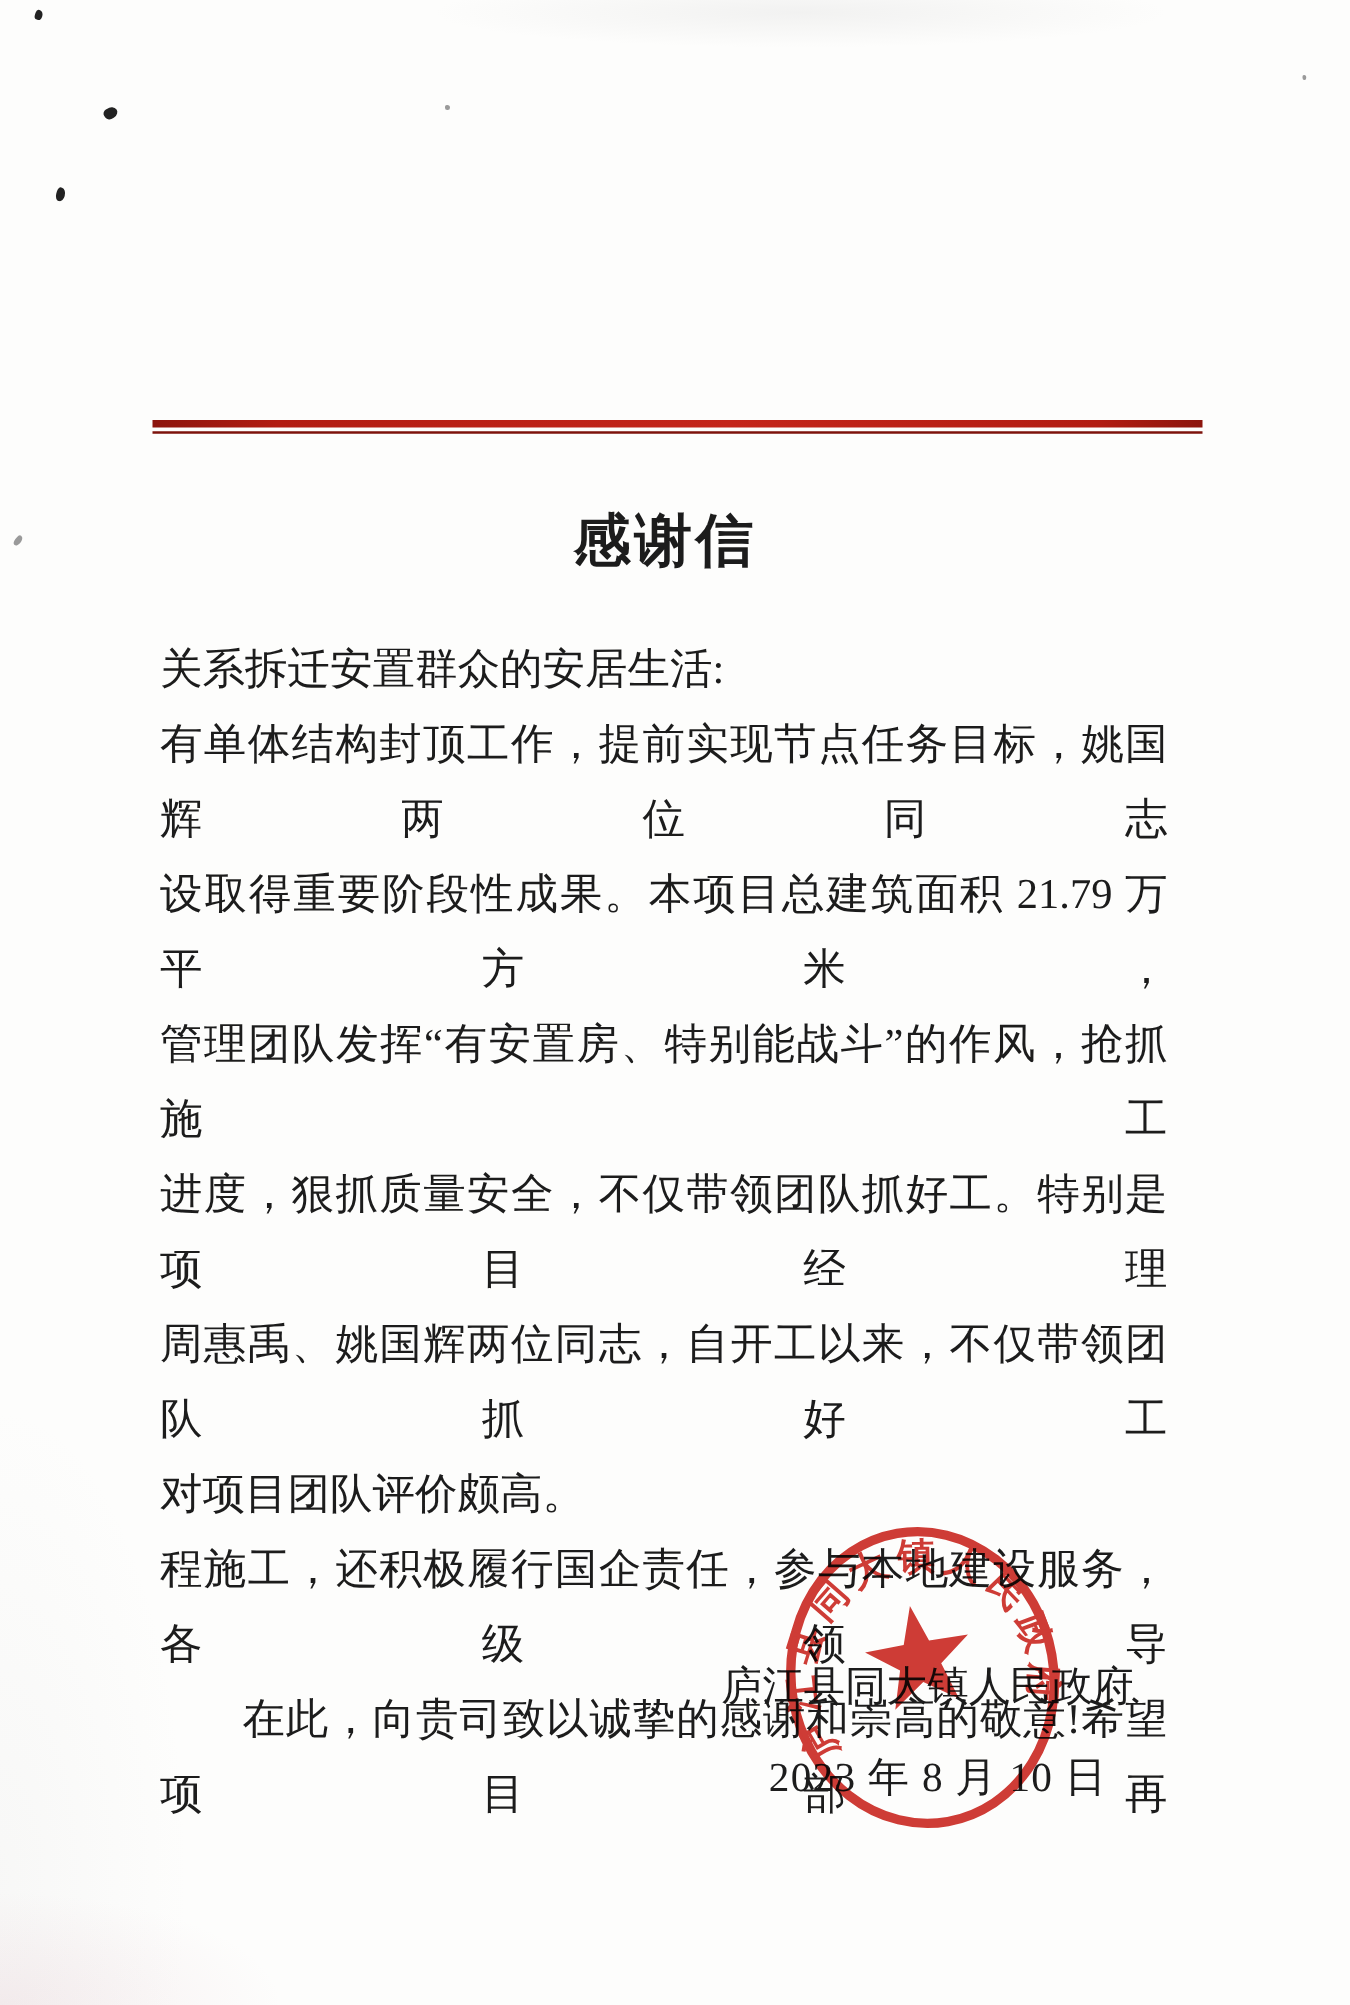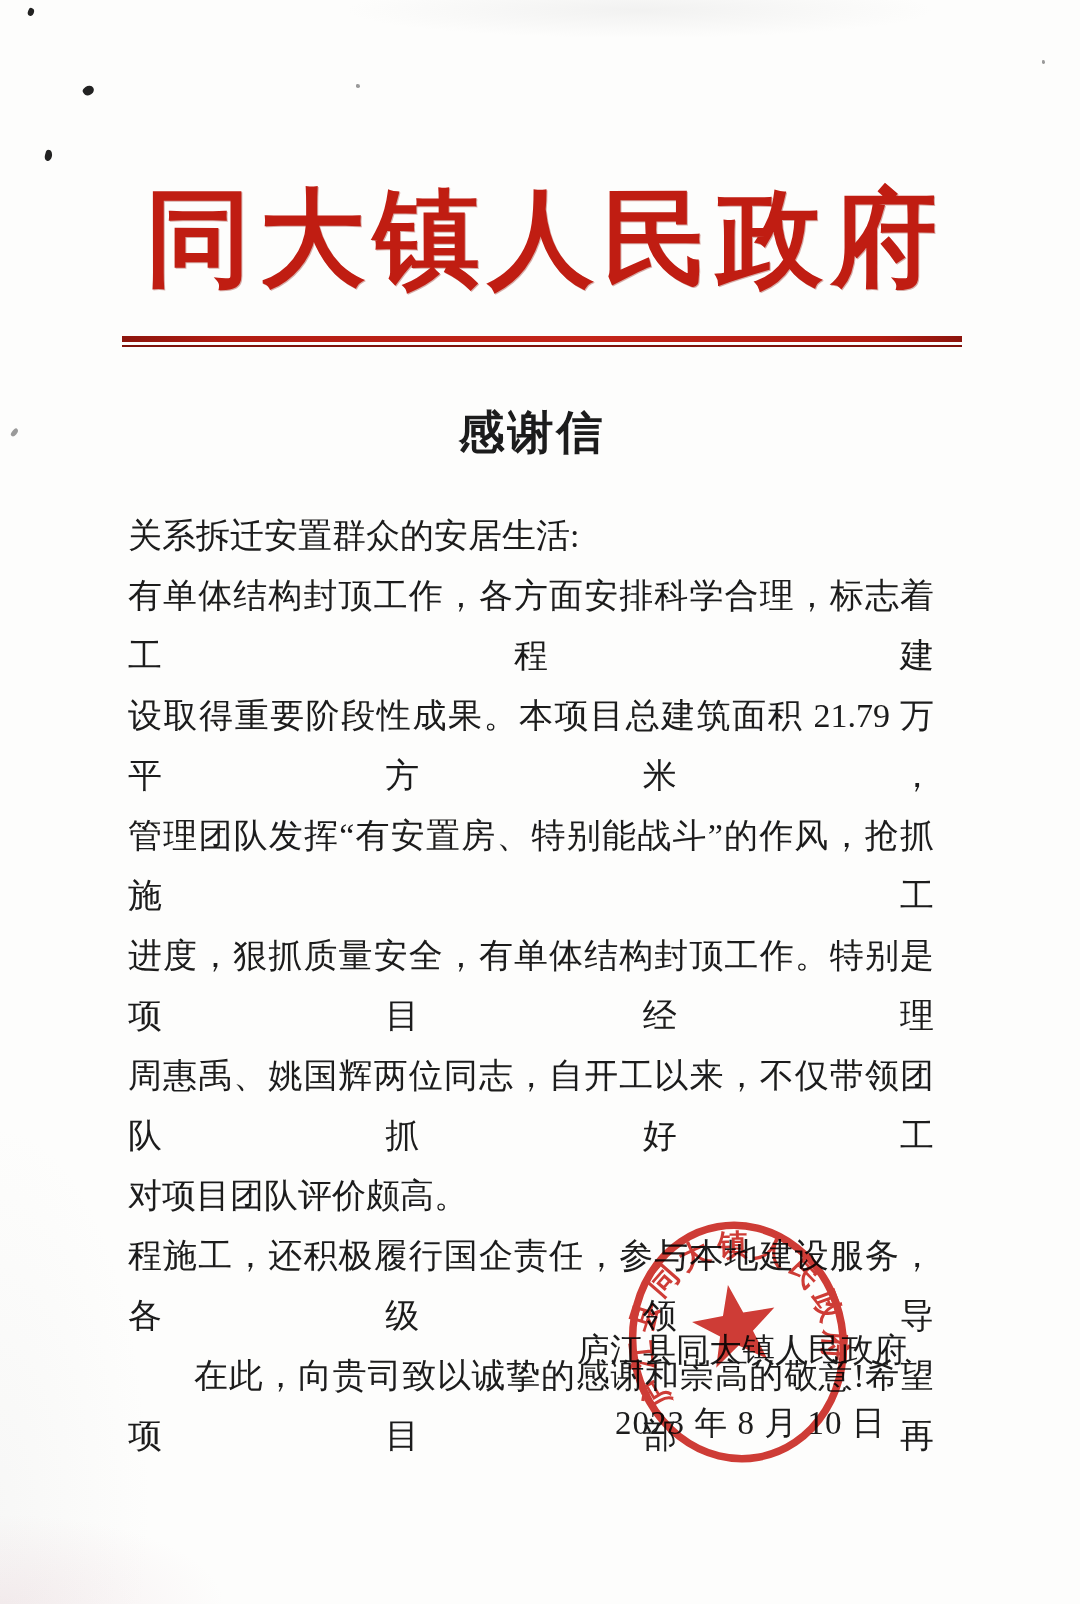--- a/index.html
+++ b/index.html
@@ -84,35 +84,34 @@
 
 <div class="page">
 
   <div class="speck" style="left:28px;top:8px;width:6px;height:8px;transform:rotate(20deg);"></div>
   <div class="speck" style="left:83px;top:86px;width:11px;height:9px;transform:rotate(-35deg);"></div>
   <div class="speck" style="left:45px;top:150px;width:7px;height:11px;transform:rotate(15deg);"></div>
   <div class="speck faint" style="left:356px;top:84px;width:4px;height:4px;"></div>
   <div class="speck faint" style="left:12px;top:428px;width:5px;height:9px;transform:rotate(40deg);"></div>
   <div class="speck faint" style="left:1042px;top:60px;width:3px;height:4px;"></div>
 
-  <div class="letterhead">同大镇人民政府</div>
   <div class="letterhead-rule">
     <div class="thick"></div>
       <div class="gap"></div>
       <div class="thin"></div>
   </div>
 
   <div class="doc-title">感谢信</div>
 
   <div class="body-text" id="body-lines">
       <div class="line">关系拆迁安置群众的安居生活:</div>
-      <div class="line just">有单体结构封顶工作，各方面安排科学合理，标志着工程建</div>
+      <div class="line just">有单体结构封顶工作，提前实现节点任务目标，姚国辉两位同志</div>
       <div class="line just">设取得重要阶段性成果。本项目总建筑面积 21.79 万平方米，</div>
       <div class="line just">管理团队发挥“有安置房、特别能战斗”的作风，抢抓施工</div>
-      <div class="line just">进度，狠抓质量安全，有单体结构封顶工作。特别是项目经理</div>
+      <div class="line just">进度，狠抓质量安全，不仅带领团队抓好工。特别是项目经理</div>
       <div class="line just">周惠禹、姚国辉两位同志，自开工以来，不仅带领团队抓好工</div>
       <div class="line">对项目团队评价颇高。</div>
       <div class="line just">程施工，还积极履行国企责任，参与本地建设服务，各级领导</div>
       <div class="line just indent">在此，向贵司致以诚挚的感谢和崇高的敬意!希望项目部再</div>
     </div>
 
   <div class="signature">
     <div>庐江县同大镇人民政府</div>
     <div class="date">2023 年 8 月 10 日</div>
   </div>

